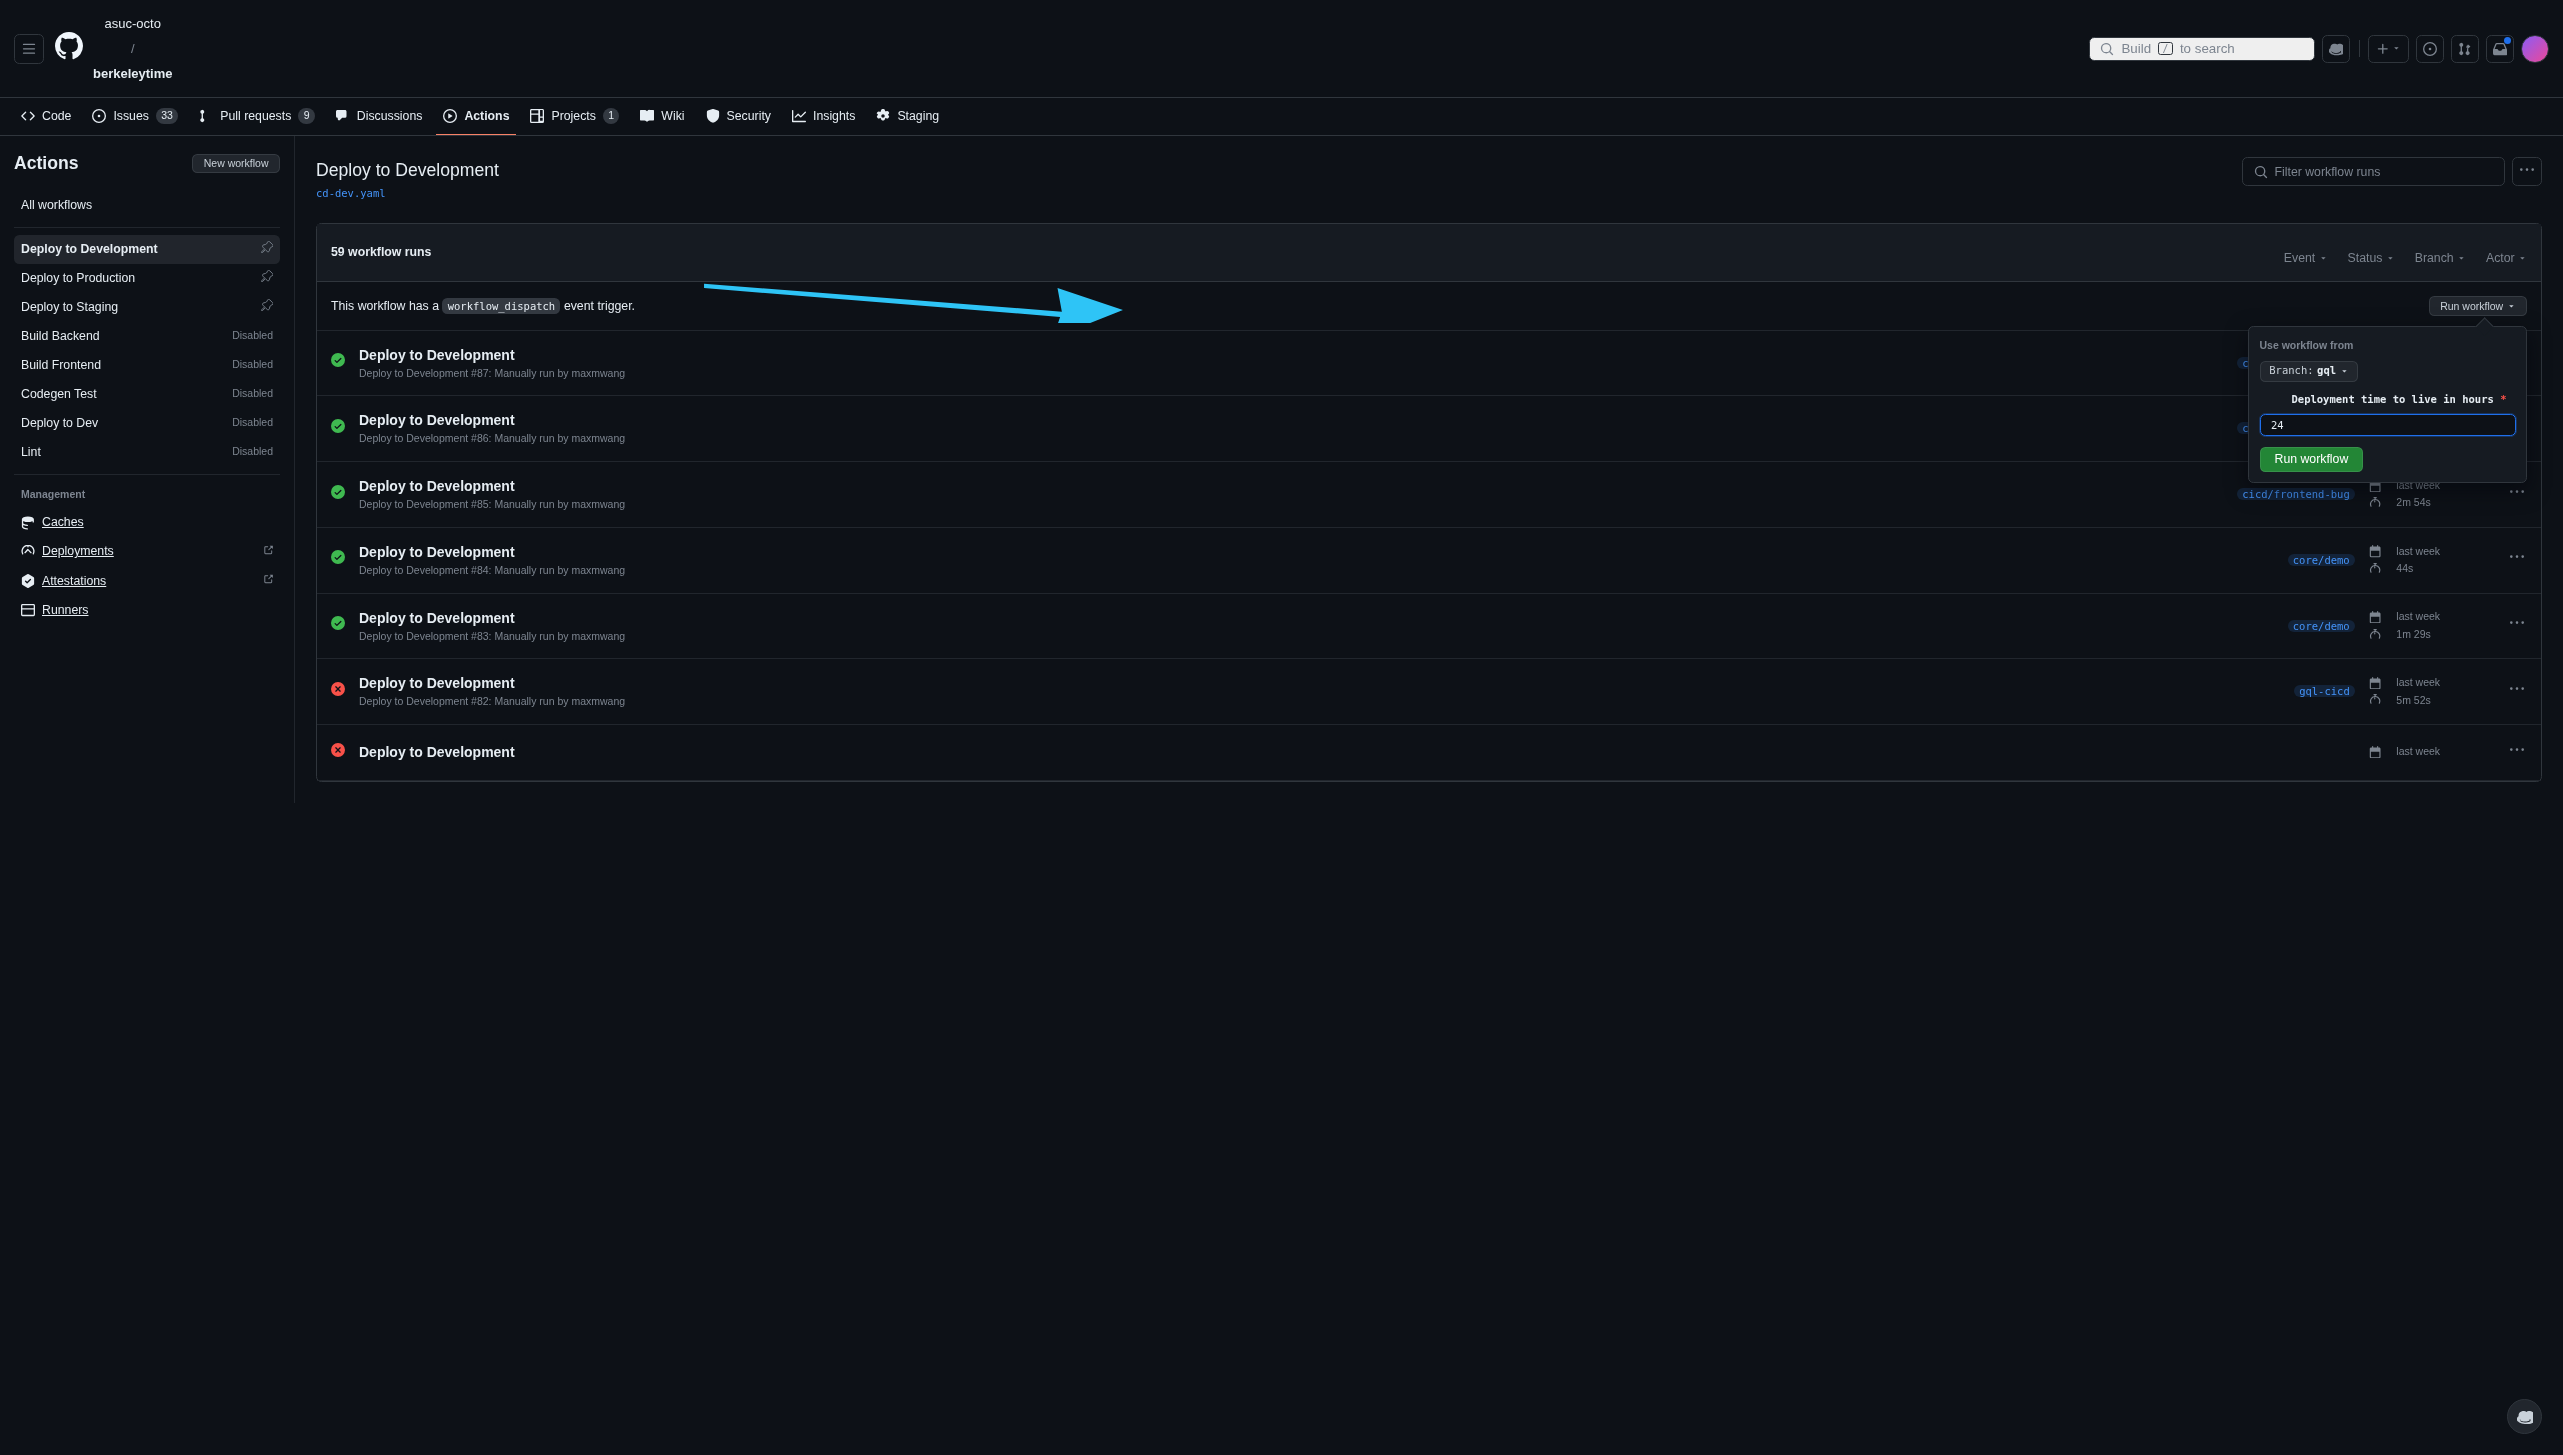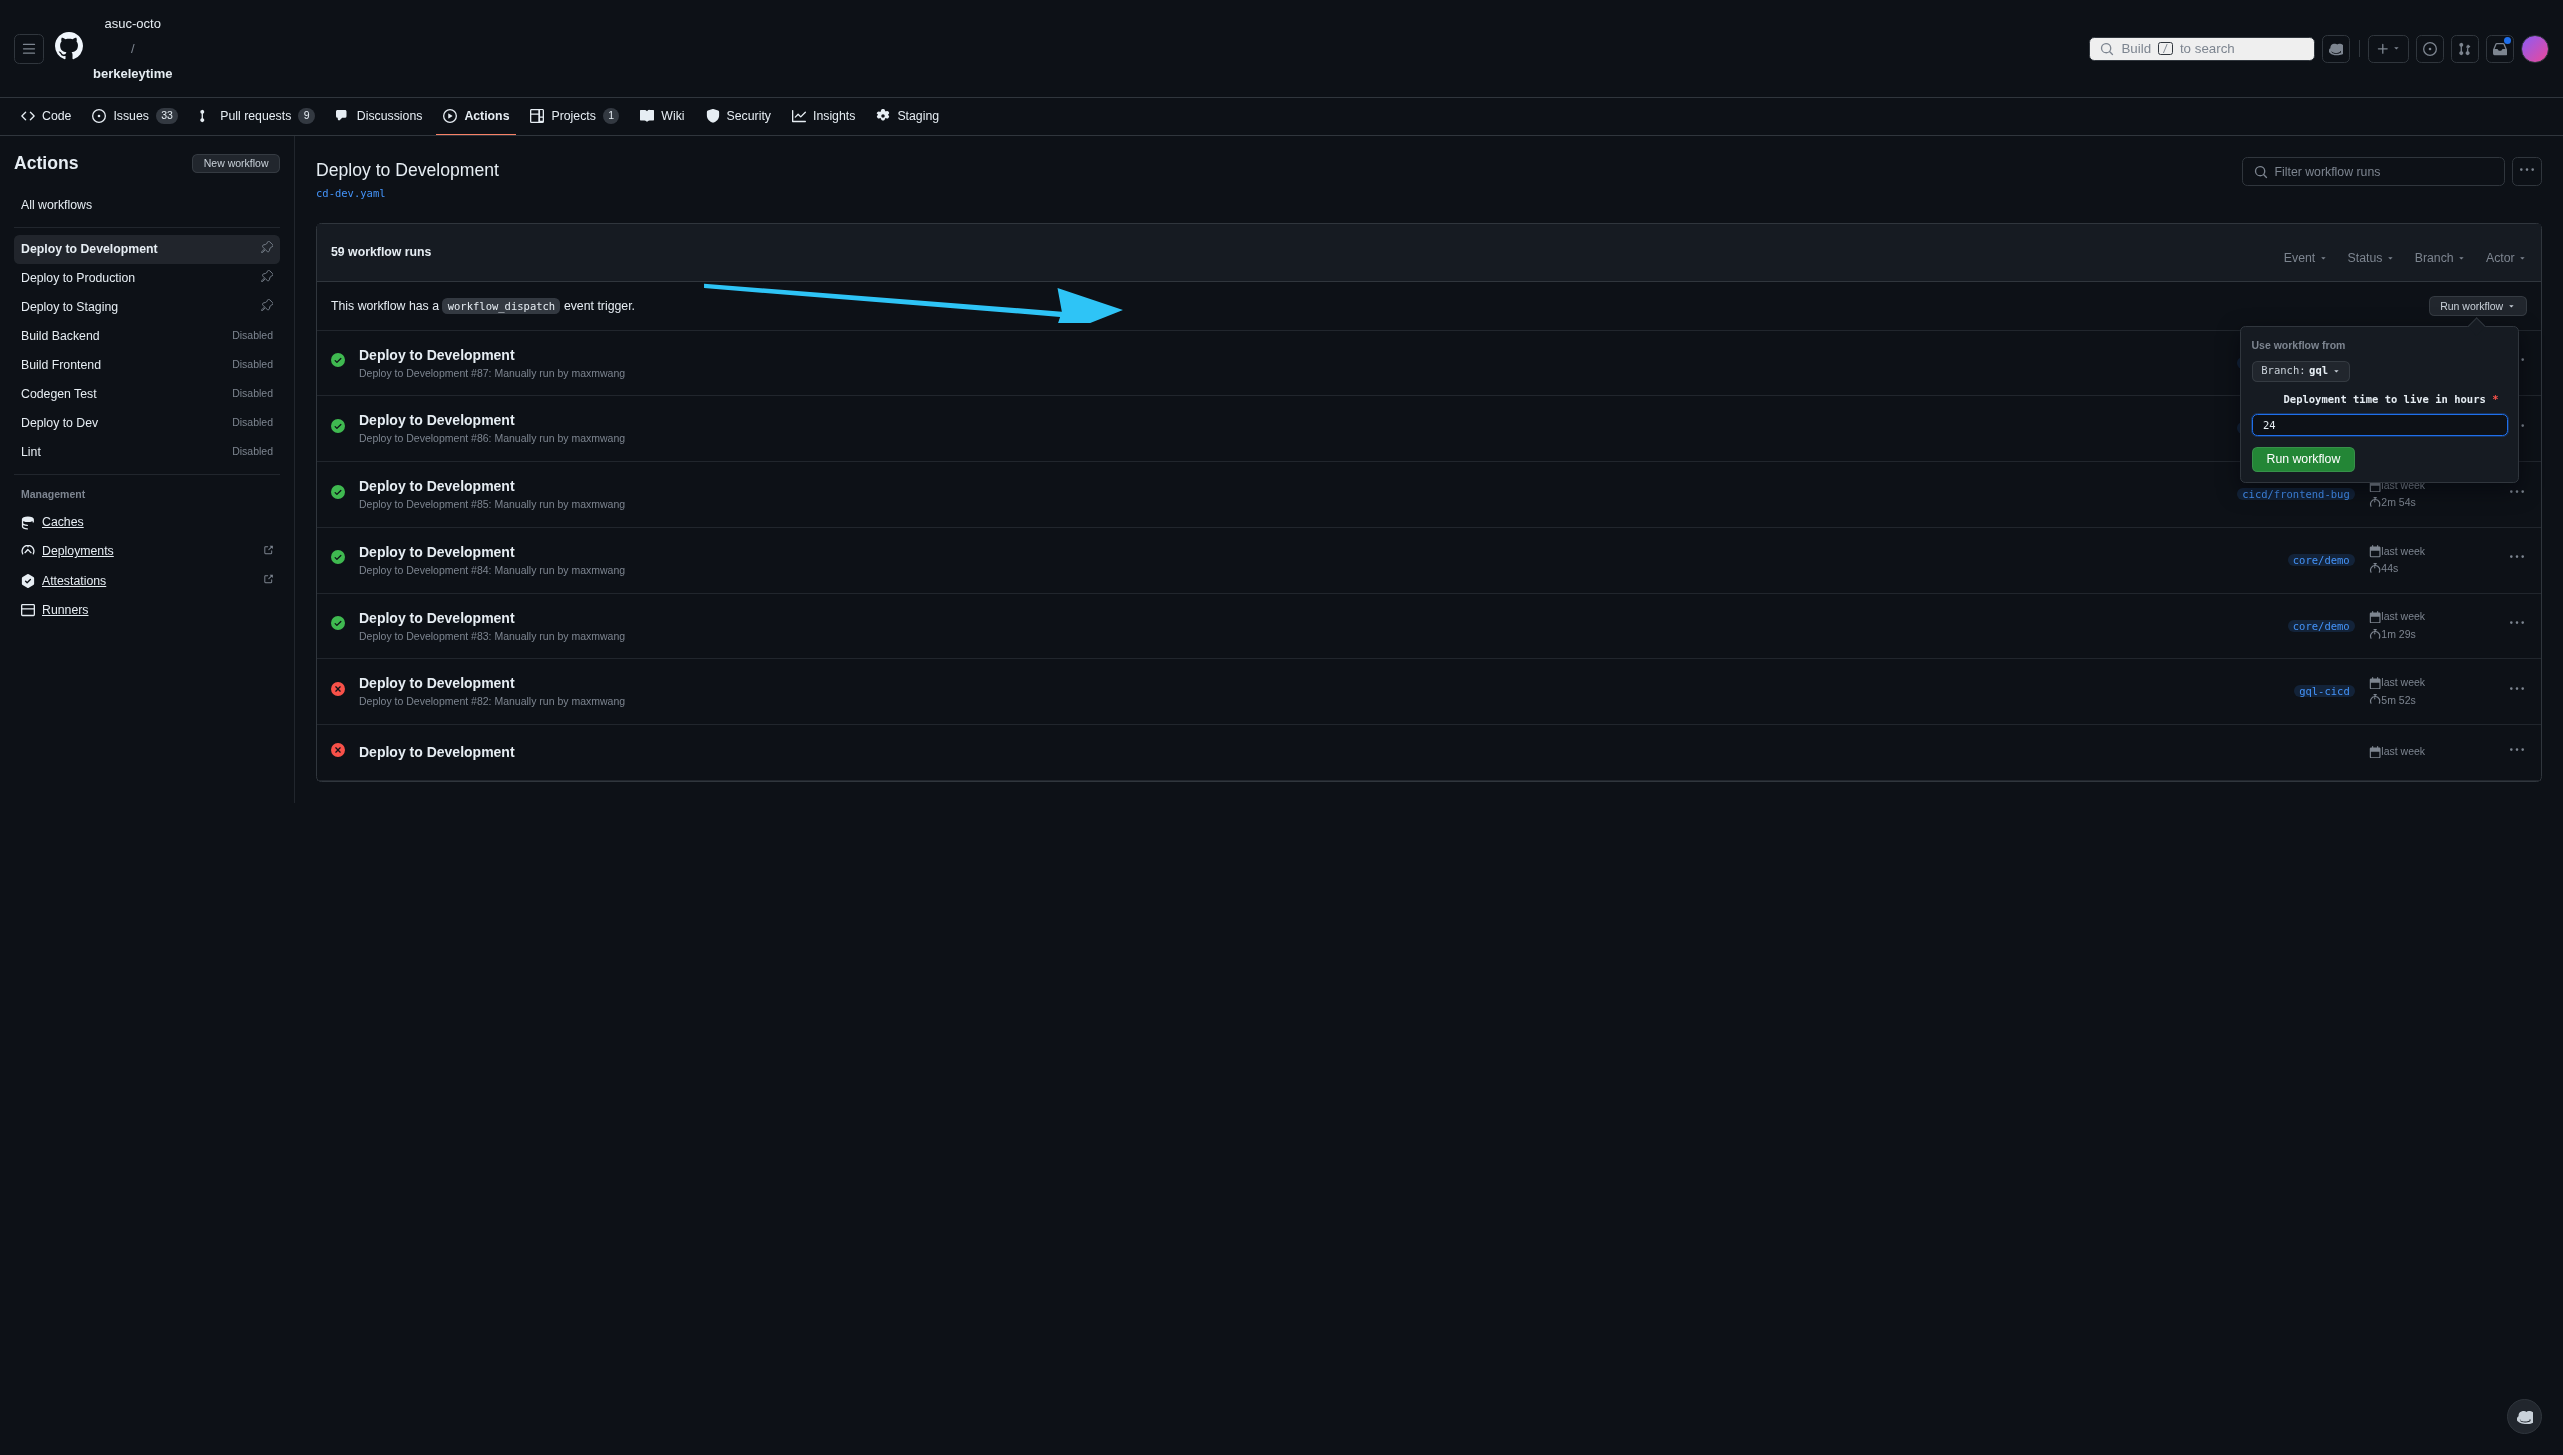--- a/index.html
+++ b/index.html
@@ -321,21 +321,21 @@
       width: 421px;
       height: 48px;
       pointer-events: none;
       z-index: 5;
     }
     
     
     .workflow-popup {
       position: absolute;
       top: 44px;
-      right: 22px;
+      right: 14px;
       width: 279px;
       background: #161b22;
       border: 0.9px solid #30363d;
       border-radius: 5.3px;
       padding: 10.5px;
       z-index: 10;
       box-shadow: 0 7px 21px rgba(1,4,9,0.5);
     }
     .workflow-popup::before {
       content: "";
@@ -444,21 +444,21 @@
       display: flex;
       flex-direction: column;
       gap: 1.8px;
       color: #7d8590;
       font-size: 10.5px;
       width: 123px;
     }
     .run-meta-row {
       display: flex;
       align-items: center;
-      gap: 0;
+      gap: 15px;
     }
     .run-kebab {
       color: #7d8590;
       padding: 3.5px;
       cursor: pointer;
     }
     
     
     .copilot-fab {
       position: fixed;

